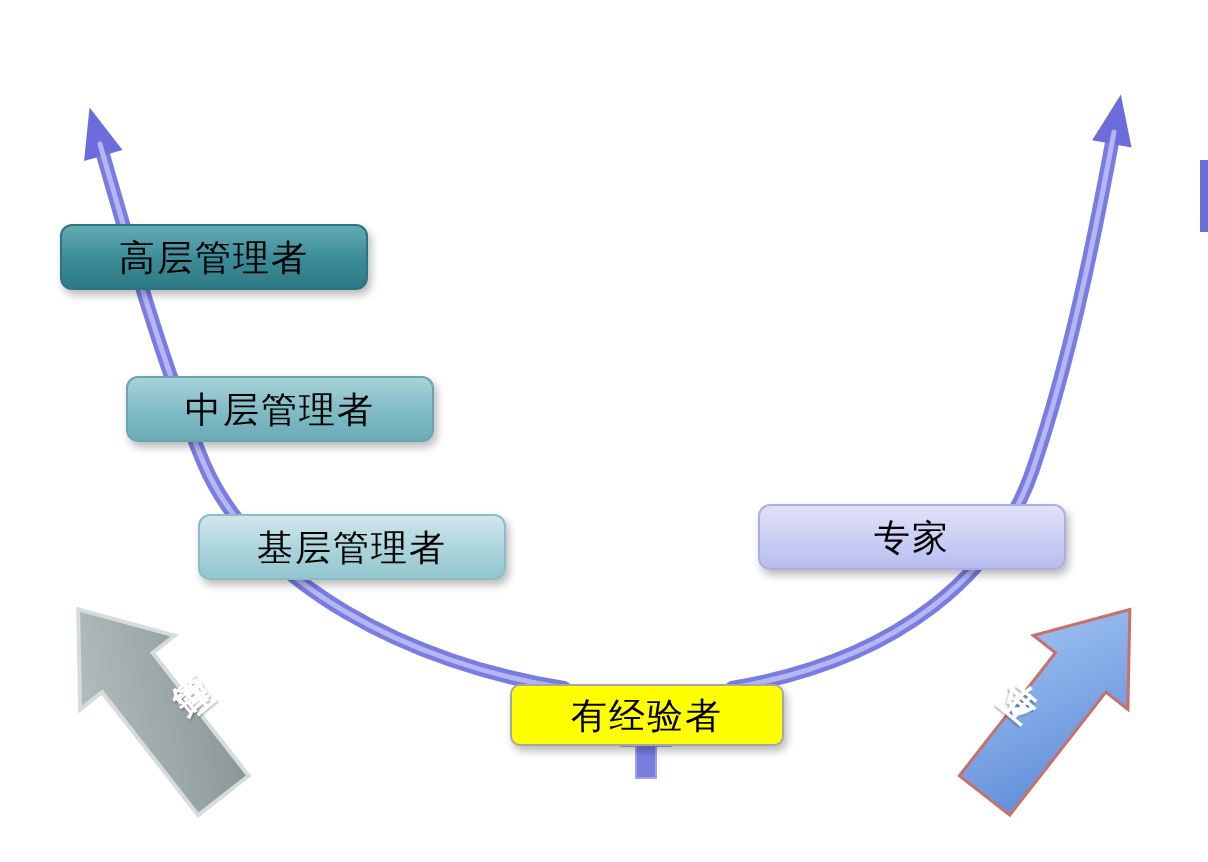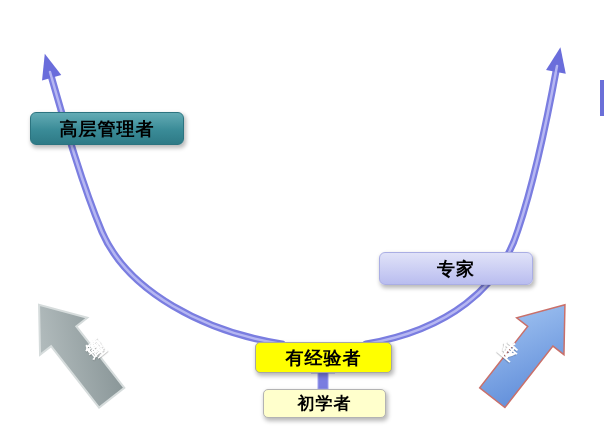--- a/index.html
+++ b/index.html
@@ -3,21 +3,21 @@
 <meta charset="utf-8">
 <style>
   html,body{margin:0;padding:0;background:#fff;}
   .stage{
     position:relative;width:604px;height:431px;background:#ffffff;overflow:hidden;
     font-family:"DejaVu Sans","Liberation Sans",sans-serif;
   }
   .stage svg{position:absolute;left:0;top:0;}
   .node{
     position:absolute;display:flex;align-items:center;justify-content:center;
-    font-weight:bold;font-size:18px;color:#000;border-radius:6px;
+    font-weight:normal;font-size:18px;color:#000;border-radius:6px;
     box-shadow:1.5px 2.5px 4px rgba(0,0,0,.28);letter-spacing:1px;
   }
   
   .mgr-senior{left:30px;top:112px;width:152px;height:31px;
     background:linear-gradient(180deg,#63abb4 0%,#3a8b97 55%,#2e7a86 100%);
     border:1px solid #2c7480;}
   .mgr-middle{left:63px;top:188px;width:152px;height:31px;
     background:linear-gradient(180deg,#a8d2d9 0%,#7cb9c3 60%,#6bacb7 100%);
     border:1px solid #69a5b0;}
   .mgr-junior{left:99px;top:257px;width:152px;height:31px;
@@ -80,22 +80,23 @@
     </g>
 
     <g transform="translate(528,352) rotate(38)">
       <polygon points="0,-60 -30,-20 -16,-20 -16,58 16,58 16,-20 30,-20" fill="url(#blueGrad)" stroke="#c9706a" stroke-width="1.5"></polygon>
     </g>
 
     <rect x="600" y="80" width="4" height="36" fill="#6b6fd8"></rect>
   </svg>
 
   <div class="node mgr-senior">高层管理者</div>
+  <div class="node mgr-middle">中层管理者</div>
+  <div class="node mgr-junior">基层管理者</div>
 
   <div class="node expert">专家</div>
 
   <div class="node experienced">有经验者</div>
-  <div class="node beginner">初学者</div>
 
   <div class="track-label track-mgmt">管理</div>
   <div class="track-label track-prof">专业</div>
 
 </div>
 
 </body></html>

